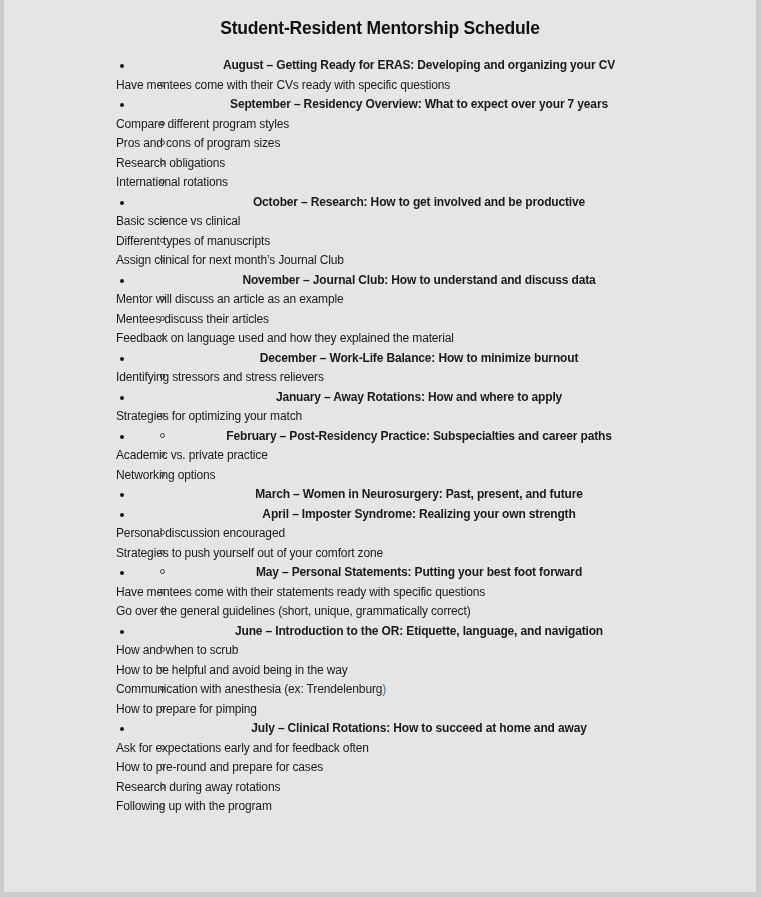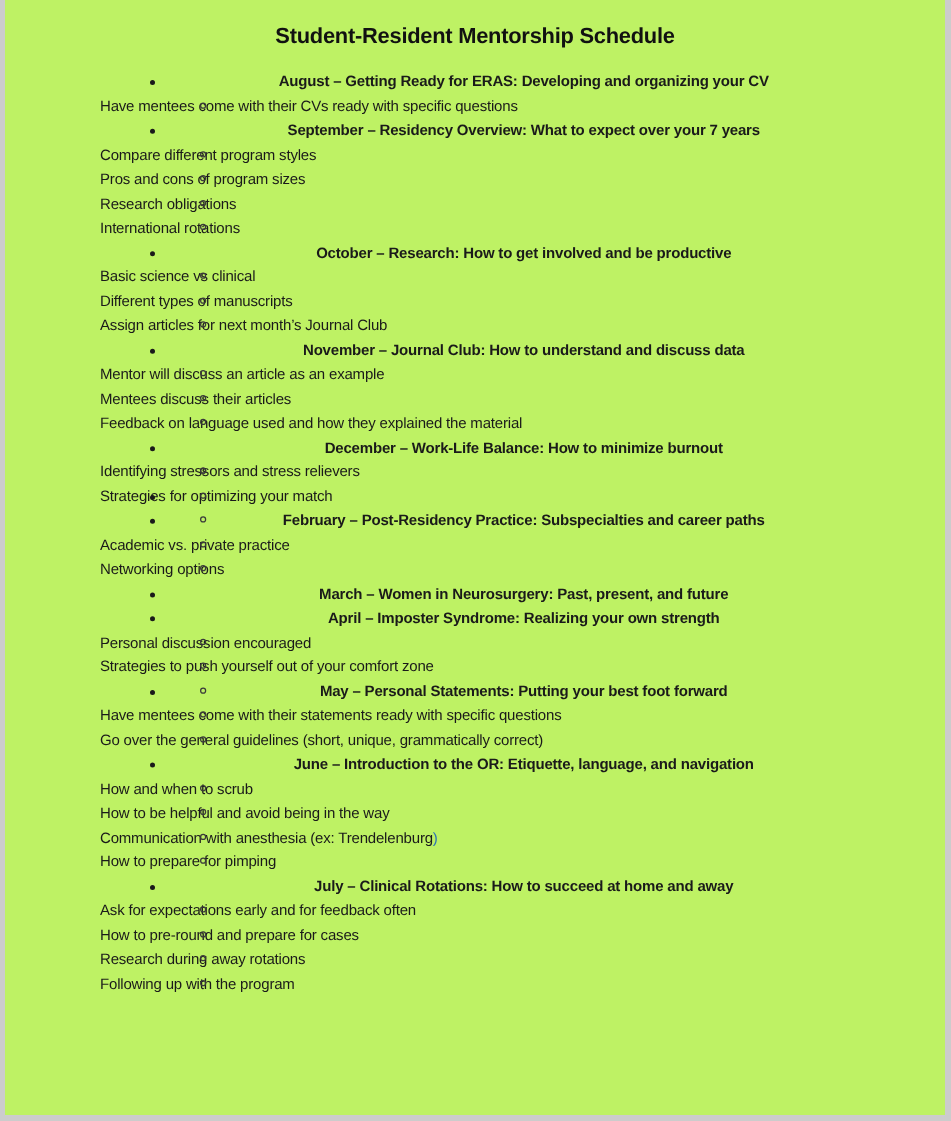--- a/index.html
+++ b/index.html
@@ -6,21 +6,21 @@
   html, body { margin: 0; padding: 0; }
   body {
     width: 761px; height: 897px;
     background: #cccccc;
     position: relative;
     font-family: "Liberation Sans", sans-serif;
     overflow: hidden;
   }
   .page {
     position: absolute; top: 0; left: 4px; right: 5px; bottom: 5px;
-    background: #bef264;
+    background: #e5e5e5;
     color: #1a1a1a;
     overflow: hidden;
   }
   .title {
     margin: 15px 0 0 0;
     text-align: center;
     font-size: 17.5px;
     line-height: 26px;
     font-weight: 700;
     color: #111111;
@@ -28,21 +28,21 @@
   }
   .list { margin-top: 15px; }
   .row {
     position: relative;
     line-height: 19.5px;
     font-size: 12px;
     letter-spacing: -0.15px;
     white-space: nowrap;
   }
   .heading-row { font-weight: 700; padding-left: 78px; text-align: center; }
-  .sub-row { padding-left: 76px; }
+  .sub-row { padding-left: 112px; }
   .bullet-dot {
     position: absolute; left: 116px; top: 8px;
     width: 4px; height: 4px; border-radius: 50%;
     background: #1a1a1a;
   }
   .bullet-circle {
     position: absolute; left: 156px; top: 6px;
     width: 5px; height: 5px; border-radius: 50%;
     border: 1.2px solid #3a3a3a;
     background: transparent;
@@ -57,29 +57,29 @@
       <div class="row heading-row"><span class="bullet-dot"></span><span>August – Getting Ready for ERAS: Developing and organizing your CV</span></div>
       <div class="row sub-row"><span class="bullet-circle"></span><span>Have mentees come with their CVs ready with specific questions</span></div>
       <div class="row heading-row"><span class="bullet-dot"></span><span>September – Residency Overview: What to expect over your 7 years</span></div>
       <div class="row sub-row"><span class="bullet-circle"></span><span>Compare different program styles</span></div>
       <div class="row sub-row"><span class="bullet-circle"></span><span>Pros and cons of program sizes</span></div>
       <div class="row sub-row"><span class="bullet-circle"></span><span>Research obligations</span></div>
       <div class="row sub-row"><span class="bullet-circle"></span><span>International rotations</span></div>
       <div class="row heading-row"><span class="bullet-dot"></span><span>October – Research: How to get involved and be productive</span></div>
       <div class="row sub-row"><span class="bullet-circle"></span><span>Basic science vs clinical</span></div>
       <div class="row sub-row"><span class="bullet-circle"></span><span>Different types of manuscripts</span></div>
-      <div class="row sub-row"><span class="bullet-circle"></span><span>Assign articles for next month’s Journal Club</span></div>
+      <div class="row sub-row"><span class="bullet-circle"></span><span>Assign clinical for next month’s Journal Club</span></div>
       <div class="row heading-row"><span class="bullet-dot"></span><span>November – Journal Club: How to understand and discuss data</span></div>
       <div class="row sub-row"><span class="bullet-circle"></span><span>Mentor will discuss an article as an example</span></div>
       <div class="row sub-row"><span class="bullet-circle"></span><span>Mentees discuss their articles</span></div>
       <div class="row sub-row"><span class="bullet-circle"></span><span>Feedback on language used and how they explained the material</span></div>
       <div class="row heading-row"><span class="bullet-dot"></span><span>December – Work-Life Balance: How to minimize burnout</span></div>
       <div class="row sub-row"><span class="bullet-circle"></span></div>
       <div class="row sub-row"><span class="bullet-circle"></span><span>Identifying stressors and stress relievers</span></div>
-      <div class="row heading-row"><span class="bullet-dot"></span></div>
+      <div class="row heading-row"><span class="bullet-dot"></span><span>January – Away Rotations: How and where to apply</span></div>
       <div class="row sub-row"><span class="bullet-circle"></span><span>Strategies for optimizing your match</span></div>
       <div class="row sub-row"><span class="bullet-circle"></span></div>
       <div class="row heading-row"><span class="bullet-dot"></span><span>February – Post-Residency Practice: Subspecialties and career paths</span></div>
       <div class="row sub-row"><span class="bullet-circle"></span><span>Academic vs. private practice</span></div>
       <div class="row sub-row"><span class="bullet-circle"></span><span>Networking options</span></div>
       <div class="row heading-row"><span class="bullet-dot"></span><span>March – Women in Neurosurgery: Past, present, and future</span></div>
       <div class="row heading-row"><span class="bullet-dot"></span><span>April – Imposter Syndrome: Realizing your own strength</span></div>
       <div class="row sub-row"><span class="bullet-circle"></span><span>Personal discussion encouraged</span></div>
       <div class="row sub-row"><span class="bullet-circle"></span><span>Strategies to push yourself out of your comfort zone</span></div>
       <div class="row sub-row"><span class="bullet-circle"></span></div>

